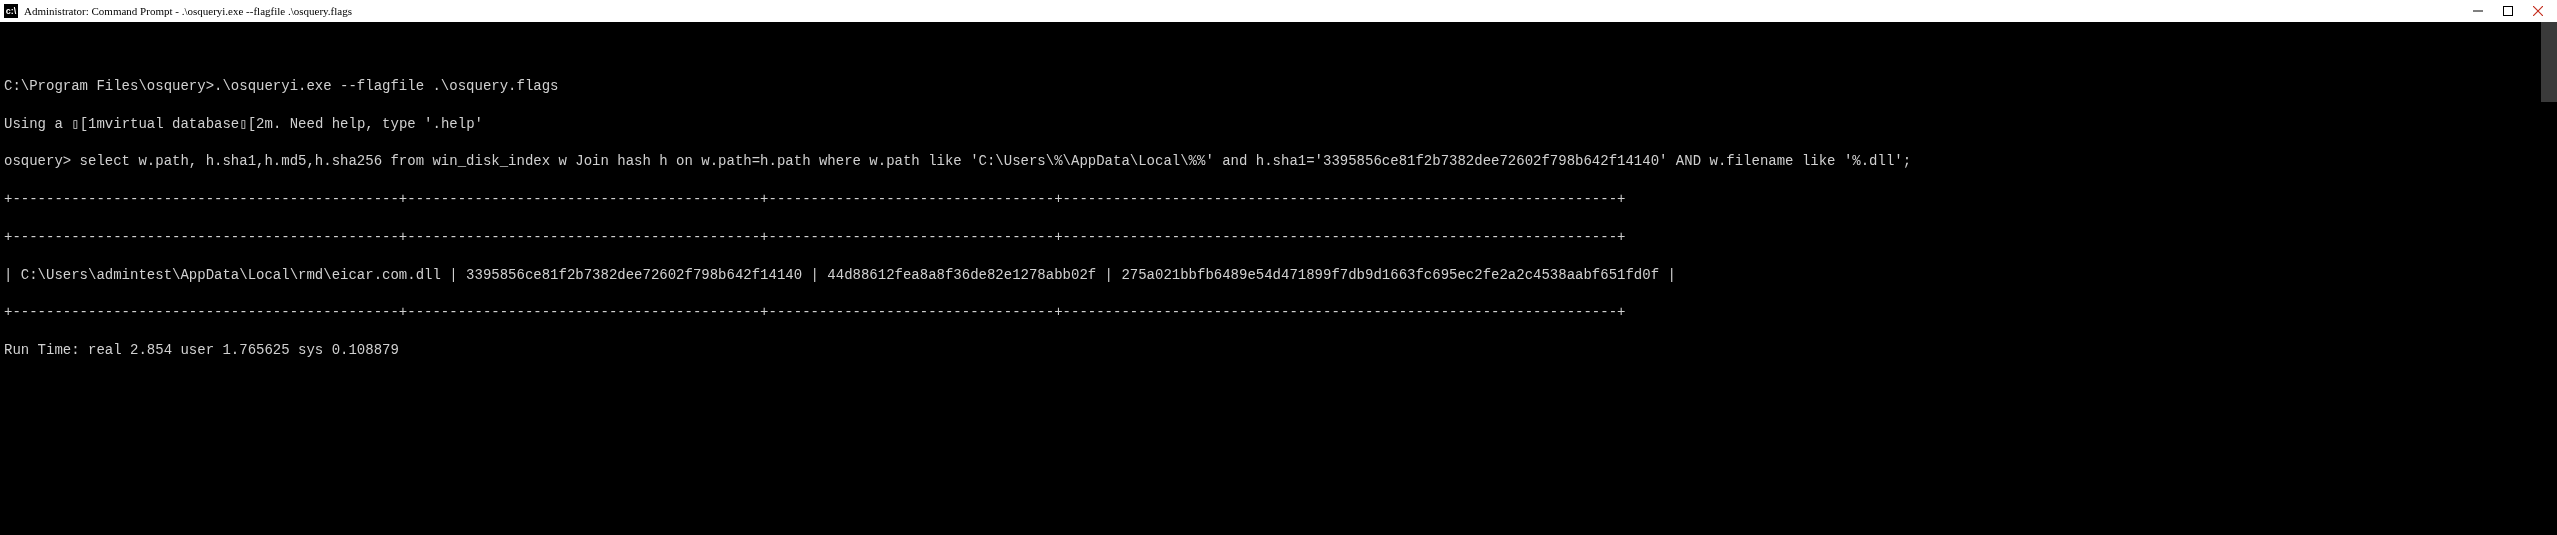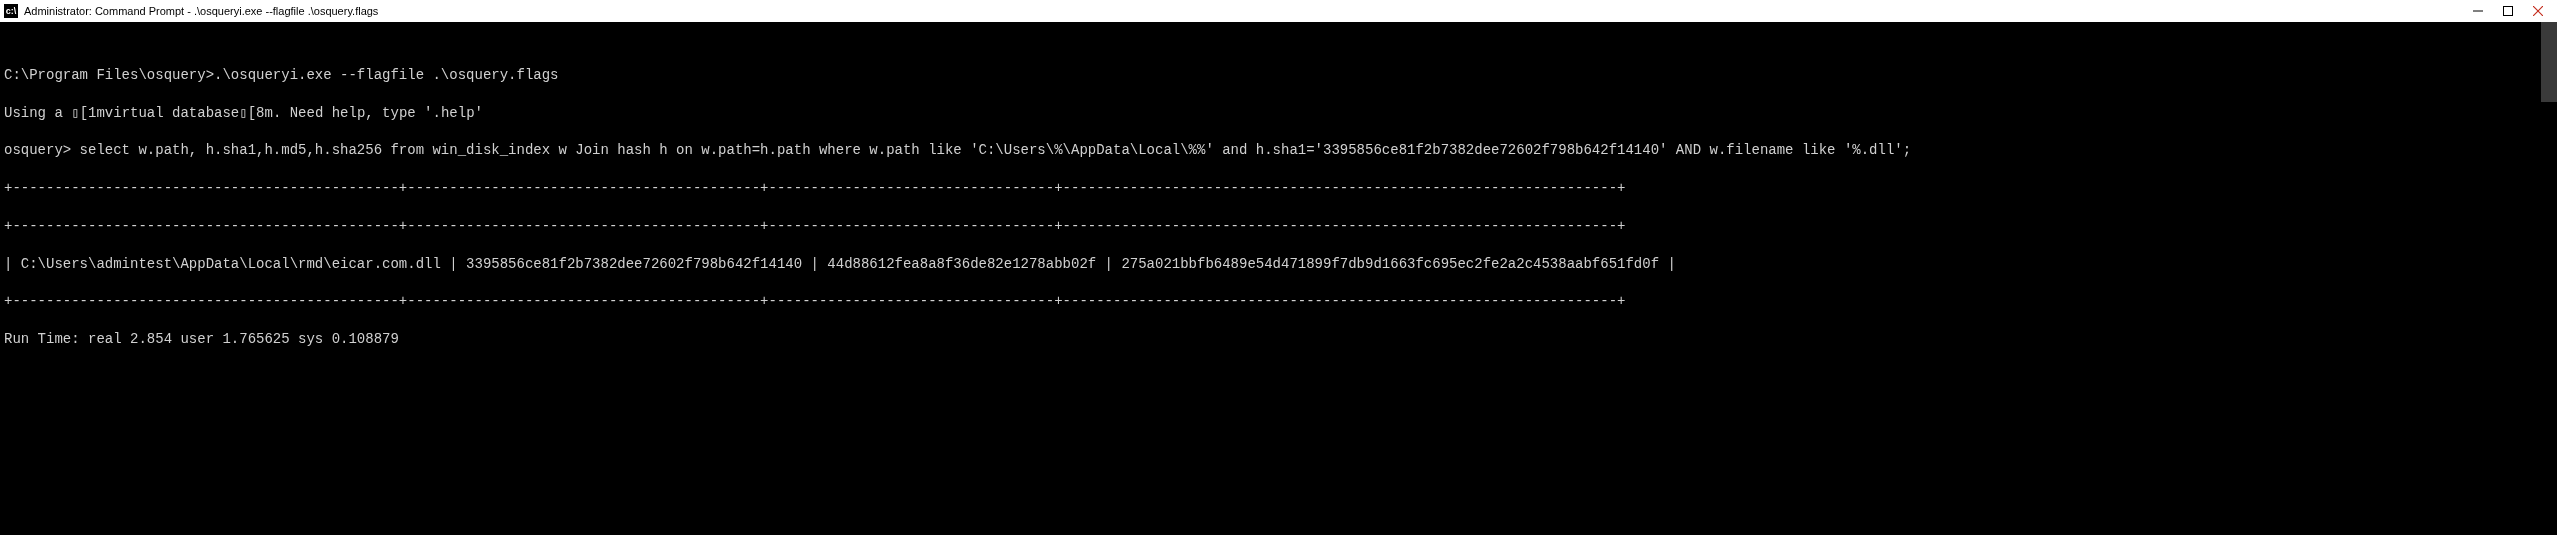--- a/index.html
+++ b/index.html
@@ -33,20 +33,21 @@
       margin-right: 6px;
       display: inline-flex;
       align-items: center;
       justify-content: center;
       color: #fff;
       font-size: 9px;
       font-weight: bold;
     }
     .title-text {
       flex: 0 0 auto;
+      font-family: Liberation Serif, serif;
     }
     .title-spacer {
       flex: 1 1 auto;
     }
     .win-controls {
       display: flex;
       align-items: center;
       gap: 0;
     }
     .win-btn {
@@ -58,21 +59,21 @@
       cursor: pointer;
     }
     .win-btn svg {
       width: 10px;
       height: 10px;
     }
     .win-btn.close svg {
       stroke: #c42b1c;
     }
     .terminal {
-      padding: 6px 4px;
+      padding: 17px 4px;
       white-space: pre;
       line-height: 1.35;
       position: relative;
       color: #d0d0d0;
       height: calc(100% - 22px);
     }
     .terminal-line {
       white-space: pre-wrap;
       word-break: break-all;
     }
@@ -116,21 +117,21 @@
           <line x1="0" y1="0" x2="10" y2="10" stroke-width="1.2"></line>
           <line x1="10" y1="0" x2="0" y2="10" stroke-width="1.2"></line>
         </svg>
     </div>
   </div>
 </div>
 
 <div class="terminal">
 <div class="terminal-line"></div>
 <div class="terminal-line">C:\Program Files\osquery&gt;.\osqueryi.exe --flagfile .\osquery.flags</div>
-<div class="terminal-line">Using a ▯[1mvirtual database▯[8m. Need help, type '.help'</div>
+<div class="terminal-line">Using a ▯[1mvirtual database▯[2m. Need help, type '.help'</div>
 <div class="terminal-line">osquery&gt; select w.path, h.sha1,h.md5,h.sha256 from win_disk_index w Join hash h on w.path=h.path where w.path like 'C:\Users\%\AppData\Local\%%' and h.sha1='3395856ce81f2b7382dee72602f798b642f14140' AND w.filename like '%.dll';</div>
 <div class="terminal-line">+----------------------------------------------+------------------------------------------+----------------------------------+------------------------------------------------------------------+</div>
 <div class="terminal-line">+----------------------------------------------+------------------------------------------+----------------------------------+------------------------------------------------------------------+</div>
 <div class="terminal-line">| C:\Users\admintest\AppData\Local\rmd\eicar.com.dll | 3395856ce81f2b7382dee72602f798b642f14140 | 44d88612fea8a8f36de82e1278abb02f | 275a021bbfb6489e54d471899f7db9d1663fc695ec2fe2a2c4538aabf651fd0f |</div>
 <div class="terminal-line">+----------------------------------------------+------------------------------------------+----------------------------------+------------------------------------------------------------------+</div>
 <div class="terminal-line">Run Time: real 2.854 user 1.765625 sys 0.108879</div>
 </div>
 
 <div class="scrollbar-vertical"></div>
 

